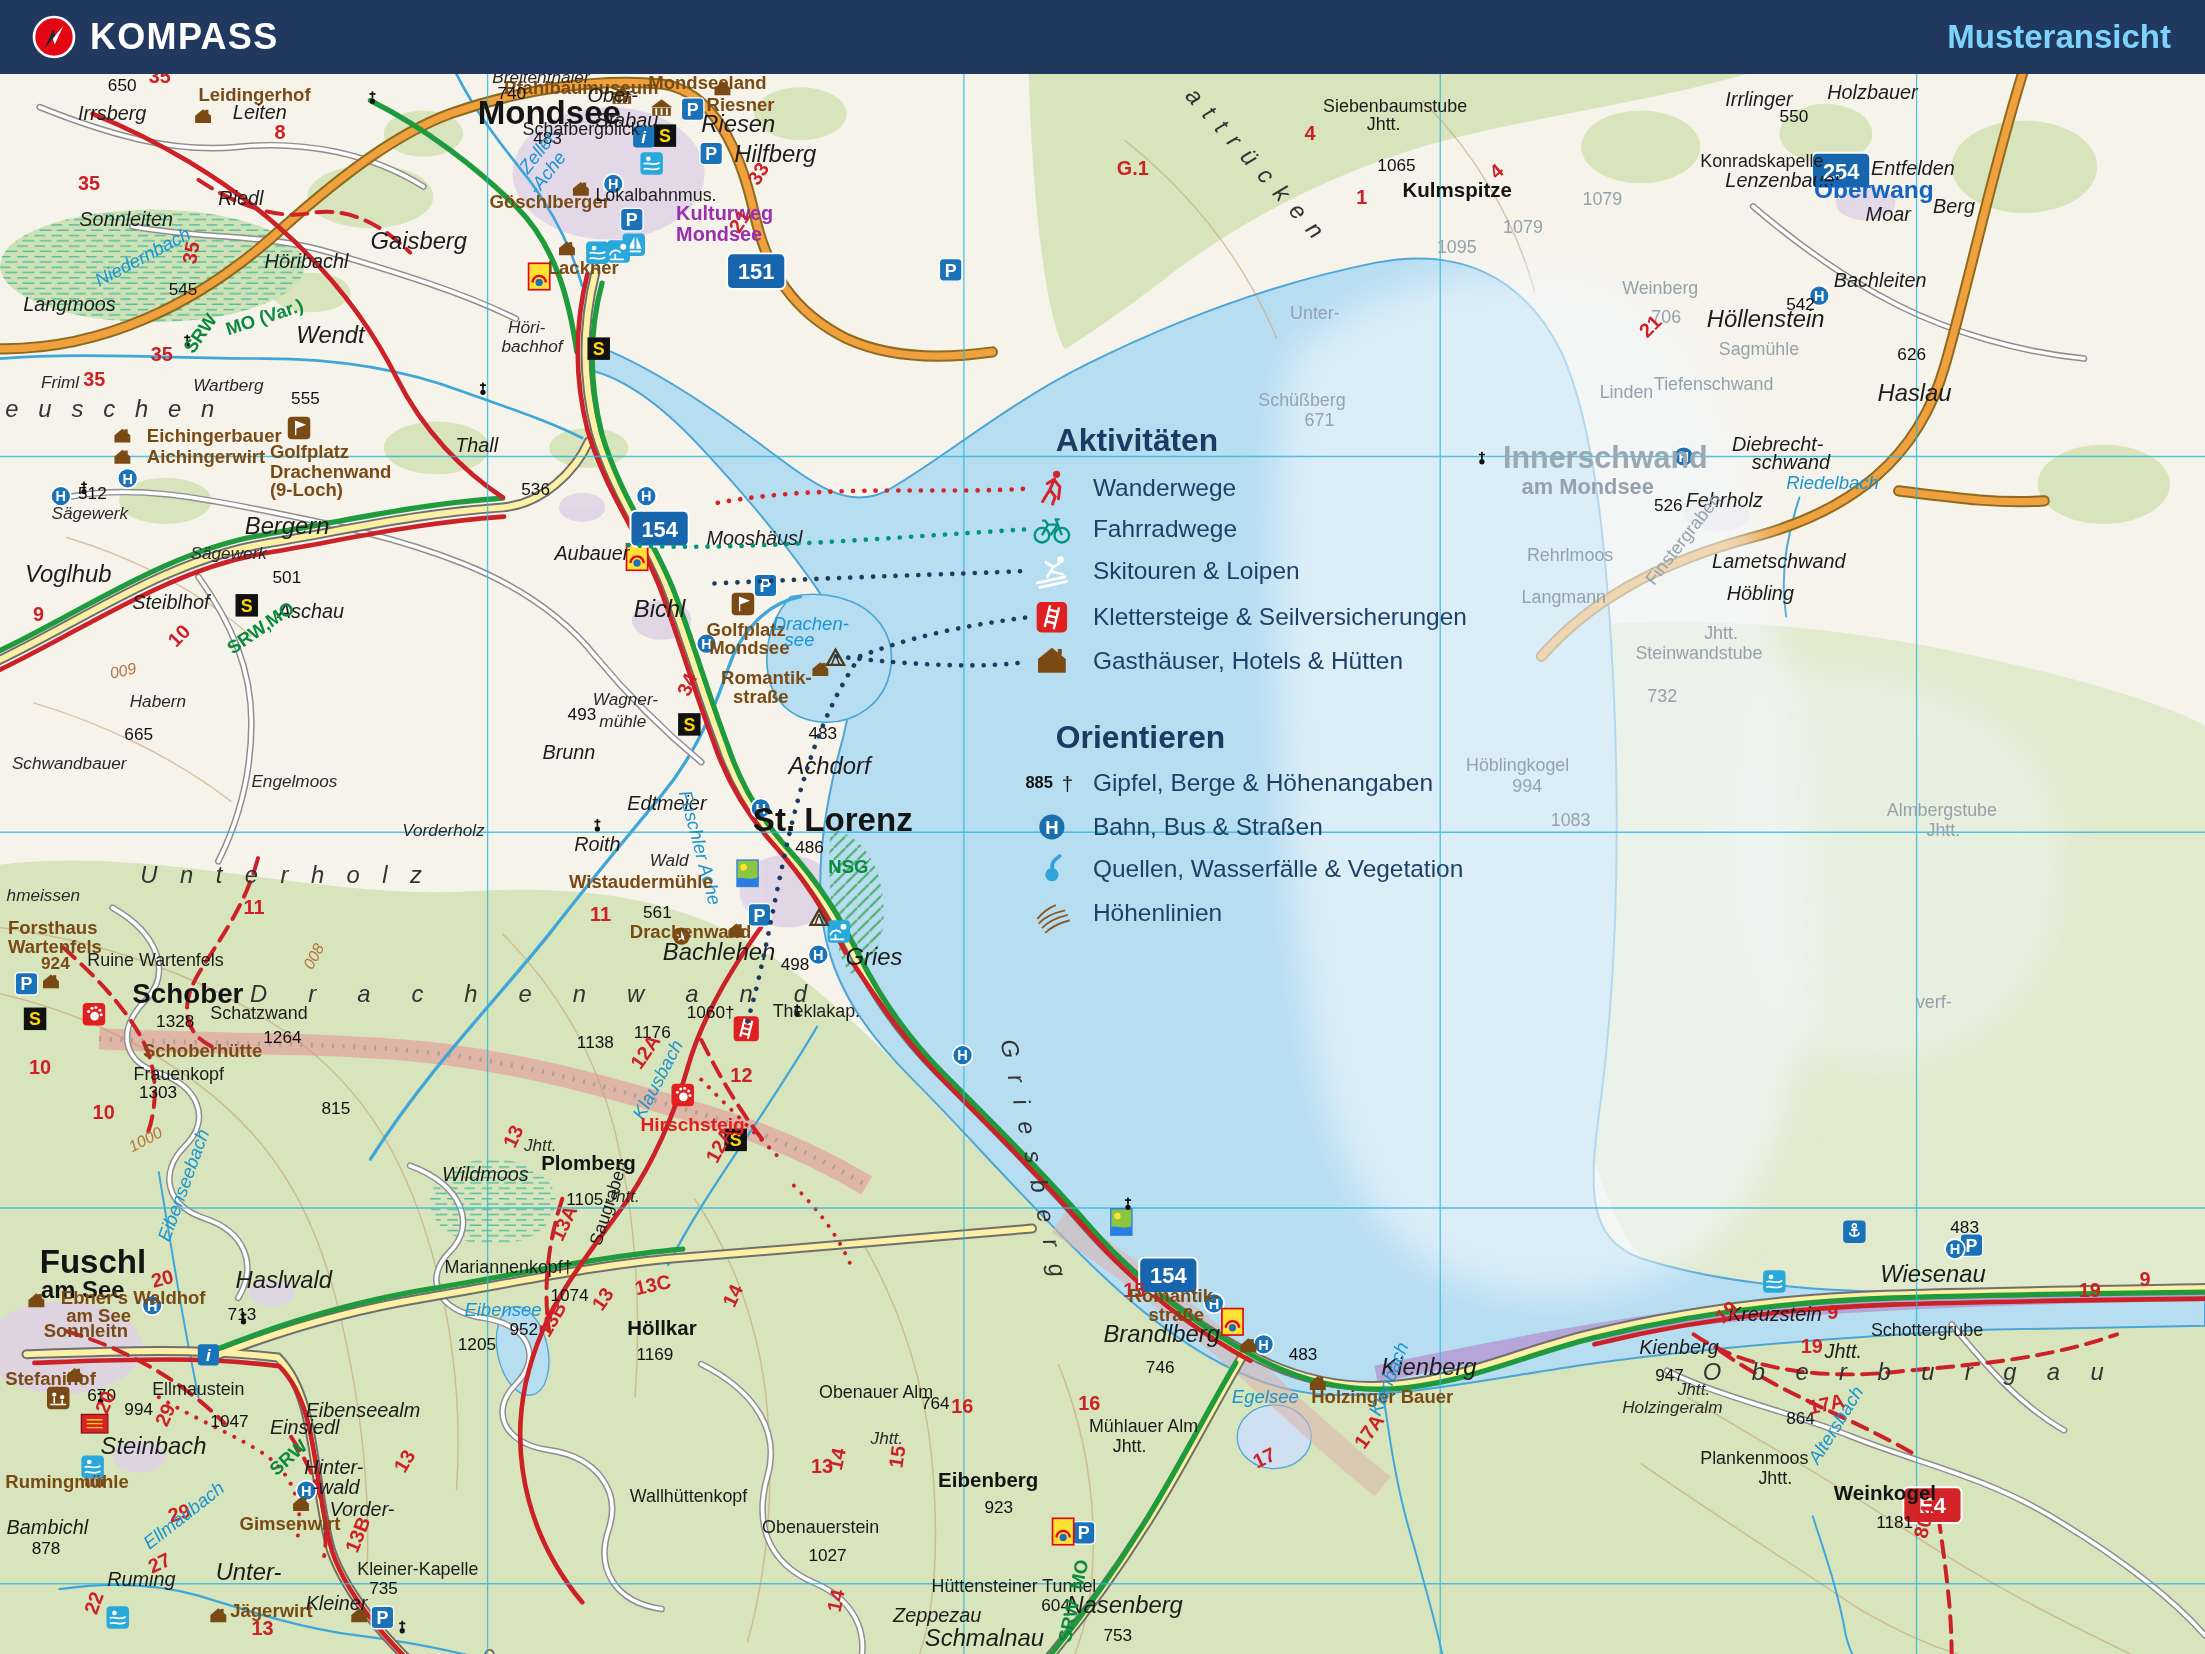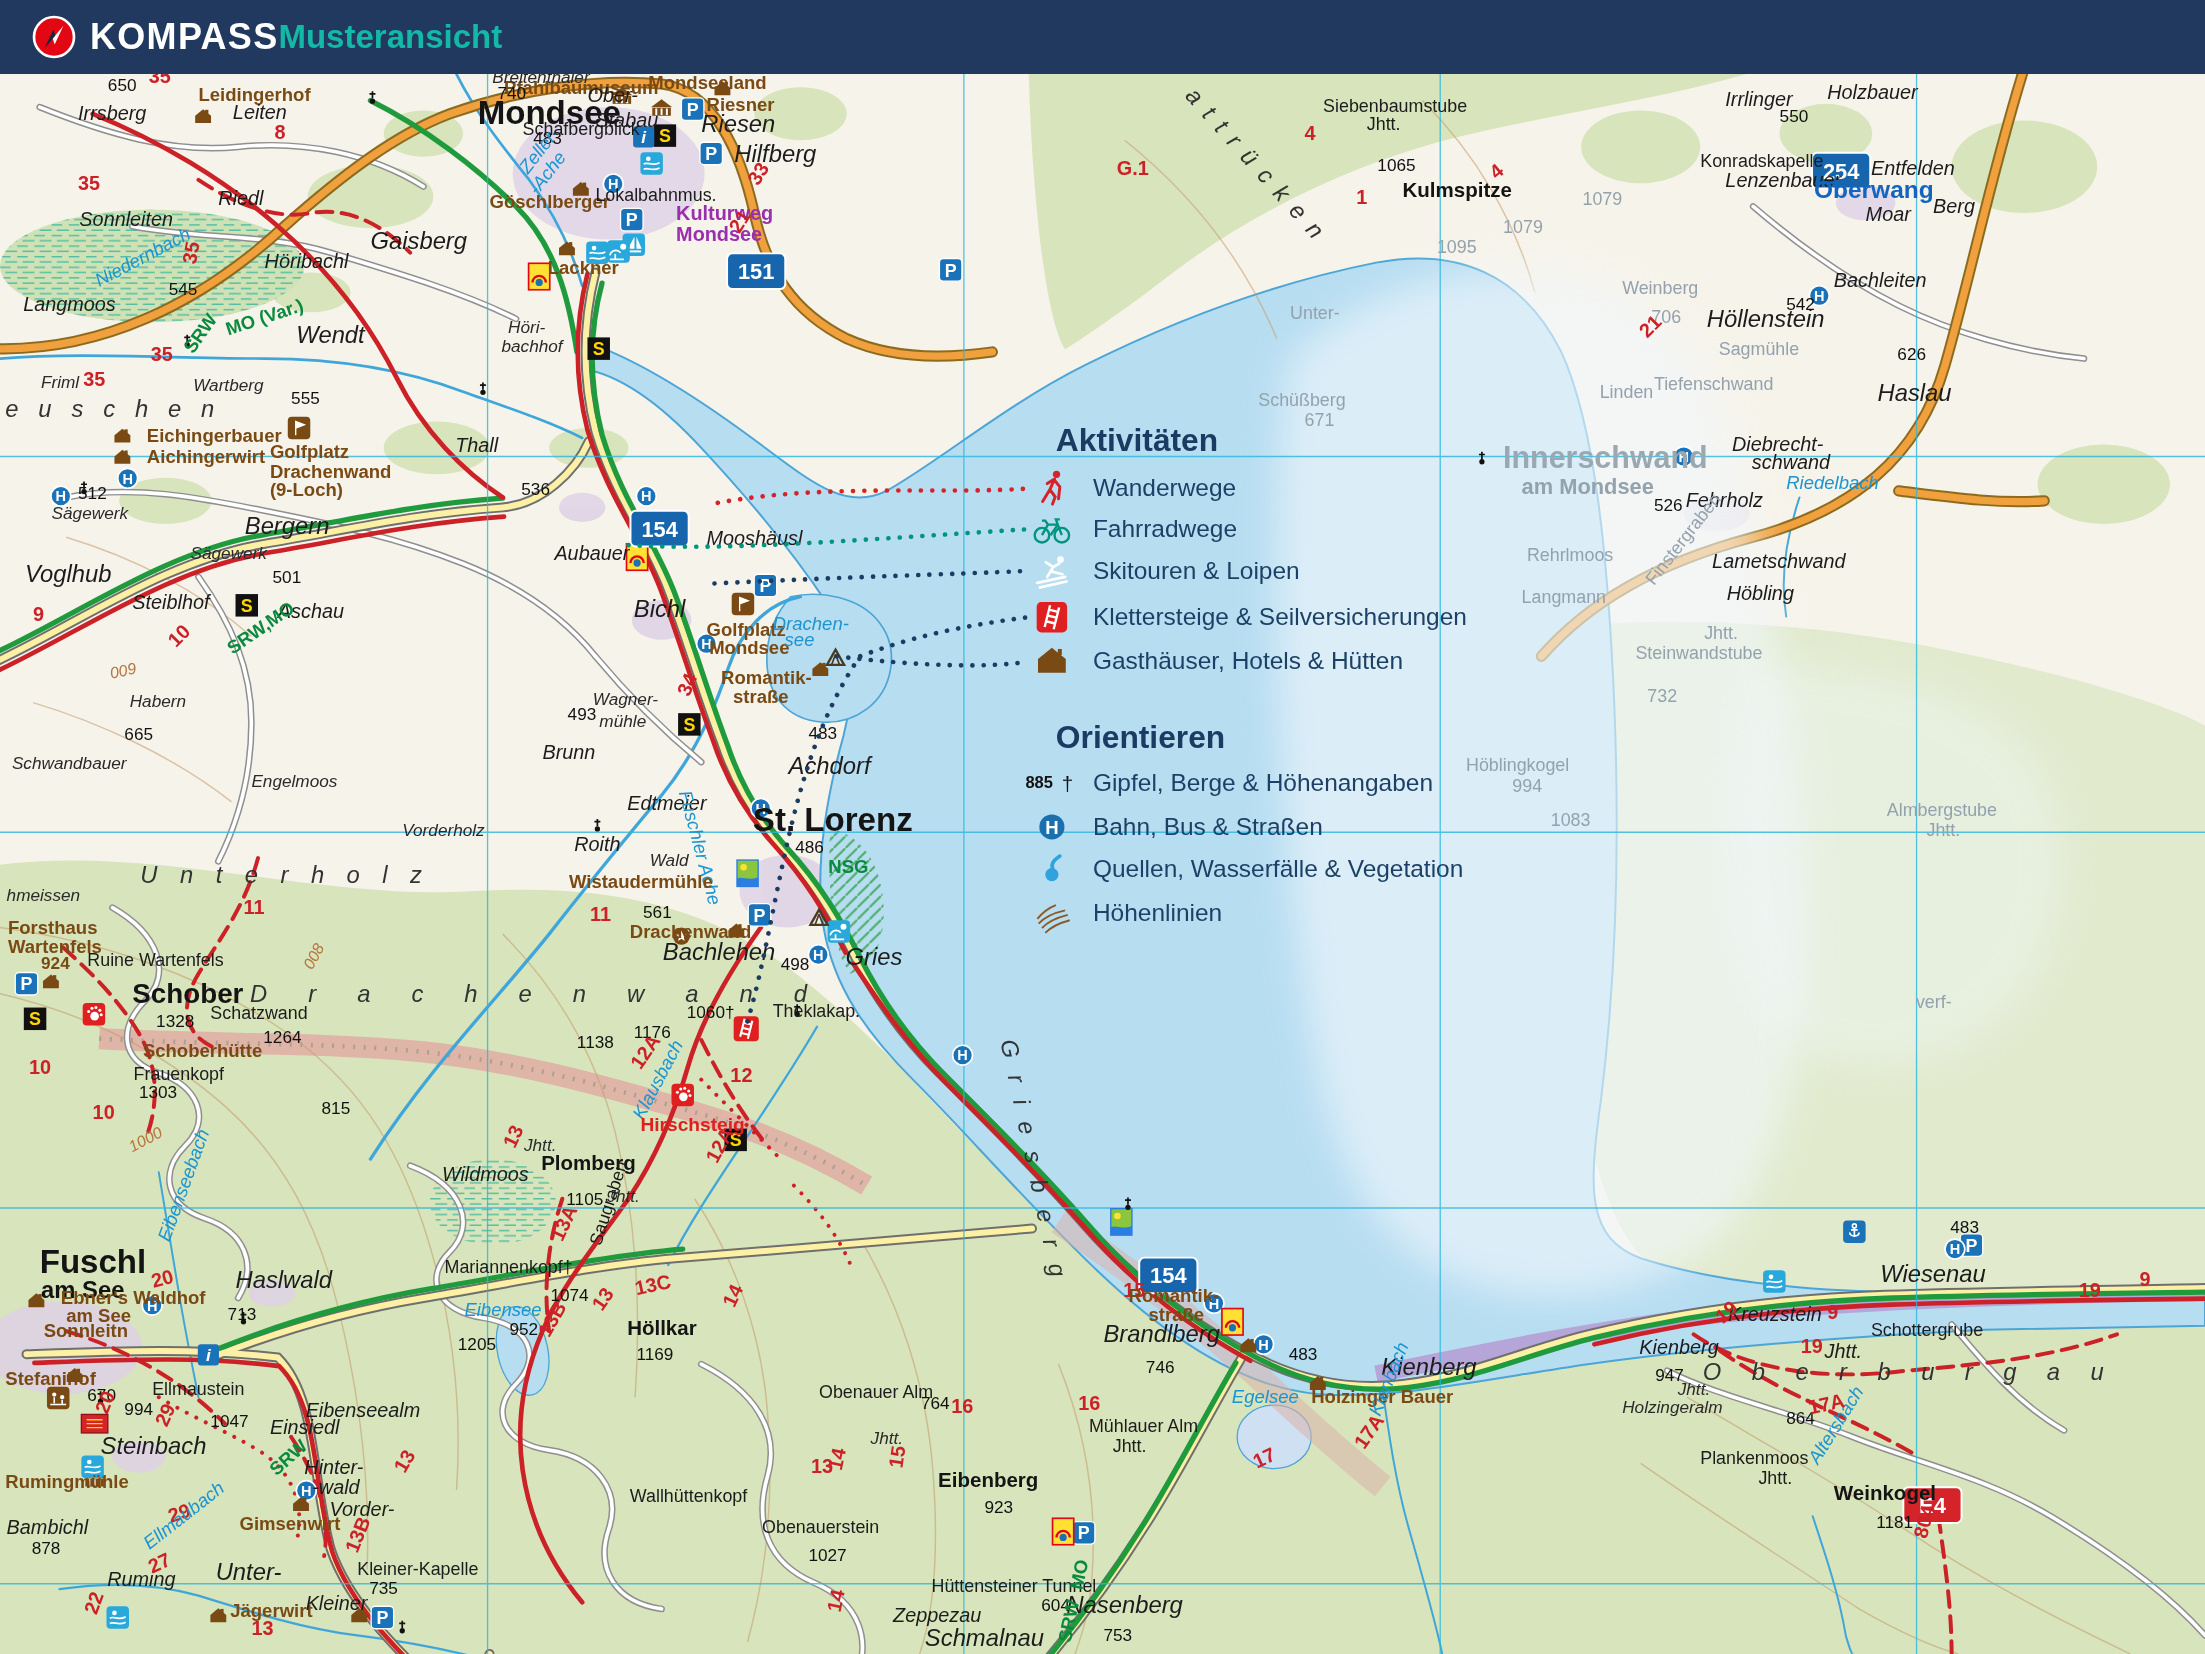--- a/index.html
+++ b/index.html
@@ -1,22 +1,22 @@
 <!DOCTYPE html>
 <html style="font-size:10.6px"><head>
 <meta charset="utf-8">
 <style>
   html,body{margin:0;padding:0;width:2205px;height:1654px;overflow:hidden;
     font-family:"Liberation Sans",sans-serif;background:#f6f3ea;}
   
   .topbar{position:absolute;left:0;top:0;width:2205px;height:74px;background:#21395f;
-    display:flex;align-items:center;z-index:10;}
+    display:flex;align-items:center;justify-content:space-between;z-index:10;}
   .brand{display:flex;align-items:center;gap:12px;margin-left:30px;}
   .brand-word{color:#fff;font-size:36px;font-weight:700;letter-spacing:1.3px;}
-  .sample-title{color:#14b8a6;font-size:33px;font-weight:700;margin-right:34px;}
+  .sample-title{color:#7dd3fc;font-size:33px;font-weight:700;margin-right:34px;}
   
   .map-wrap{position:absolute;left:0;top:74px;width:2205px;height:1580px;}
   svg{display:block;}
   text{font-family:"Liberation Sans",sans-serif;}
   
   .ml{paint-order:stroke;stroke:#f6f3ea;stroke-width:0;}
   .ml-t{font-size:50px;font-weight:700;fill:#141414;}
   .ml-t2{font-size:36px;font-weight:700;fill:#141414;}
   .ml-ts{font-size:42px;font-weight:700;fill:#141414;}
   .ml-vl{font-size:36px;font-style:italic;fill:#1c1c1c;}

